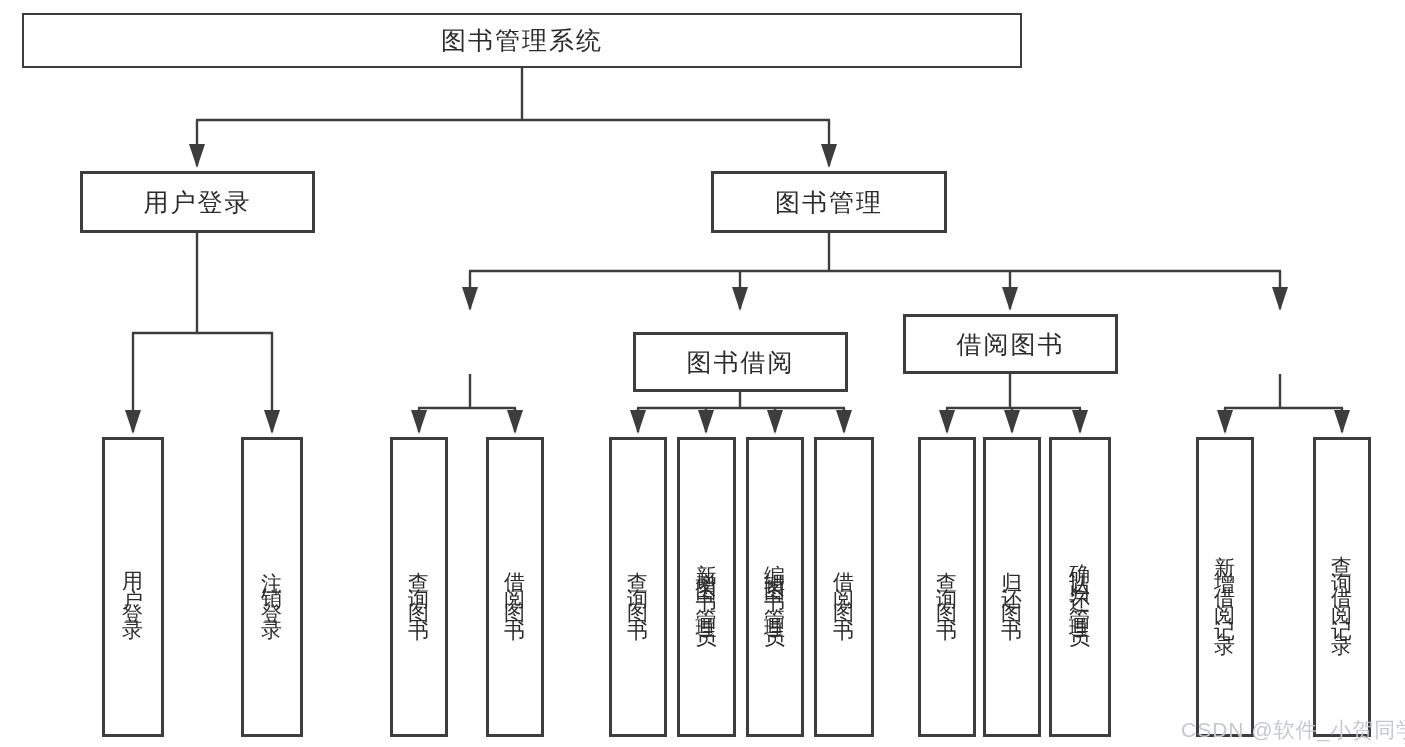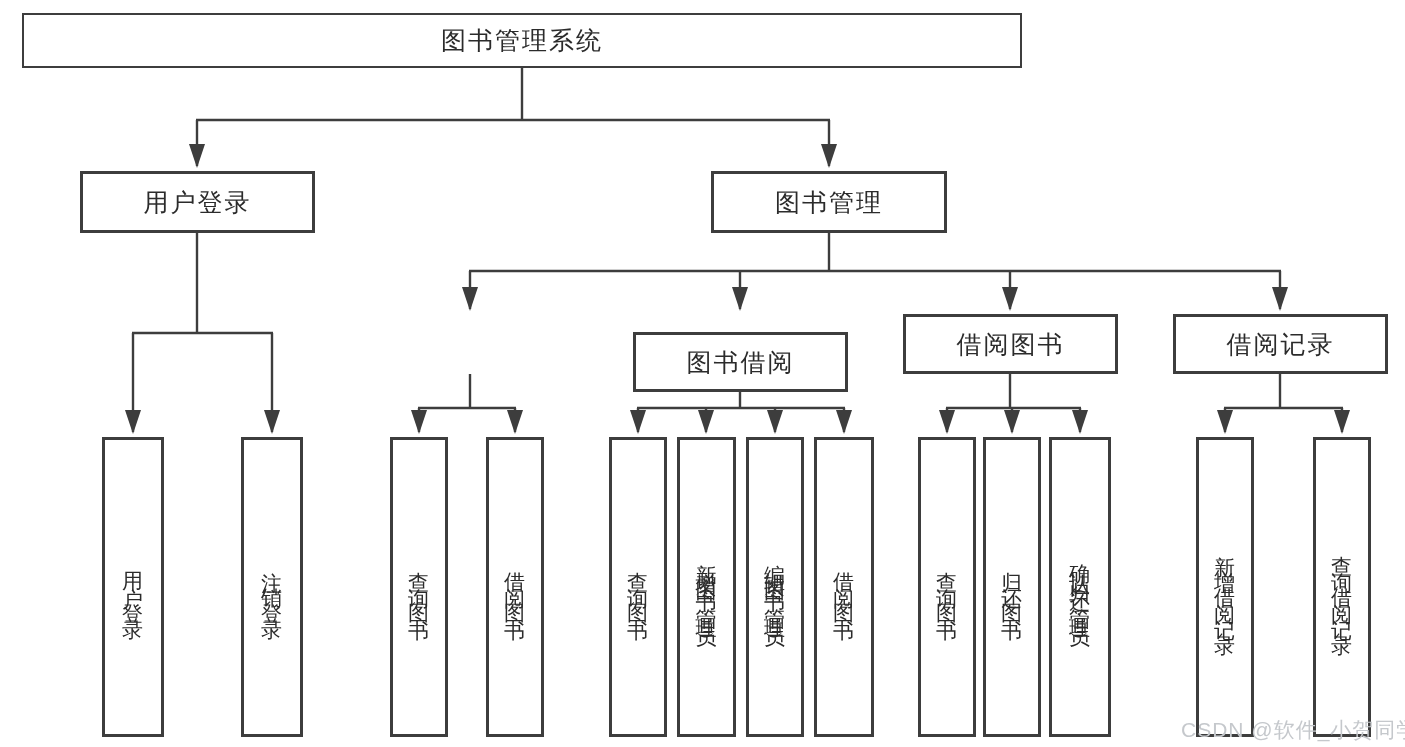--- a/index.html
+++ b/index.html
@@ -102,23 +102,20 @@
   <div class="box" style="left:711px; top:171px; width:236px; height:62px;">
     <span class="hlabel">图书管理</span>
   </div>
 
   <div class="box" style="left:633px; top:332px; width:215px; height:60px;">
     <span class="hlabel">图书借阅</span>
   </div>
   <div class="box" style="left:903px; top:314px; width:215px; height:60px;">
     <span class="hlabel">借阅图书</span>
   </div>
-  <div class="box" style="left:1173px; top:314px; width:215px; height:60px;">
-    <span class="hlabel">借阅记录</span>
-  </div>
 
   <div class="box vbox" style="left:102px; top:437px; width:62px; height:300px;">
     <span class="vlabel">用户登录</span>
   </div>
   <div class="box vbox" style="left:241px; top:437px; width:62px; height:300px;">
     <span class="vlabel">注销登录</span>
   </div>
 
   <div class="box vbox" style="left:390px; top:437px; width:58px; height:300px;">
     <span class="vlabel">查询图书</span>

